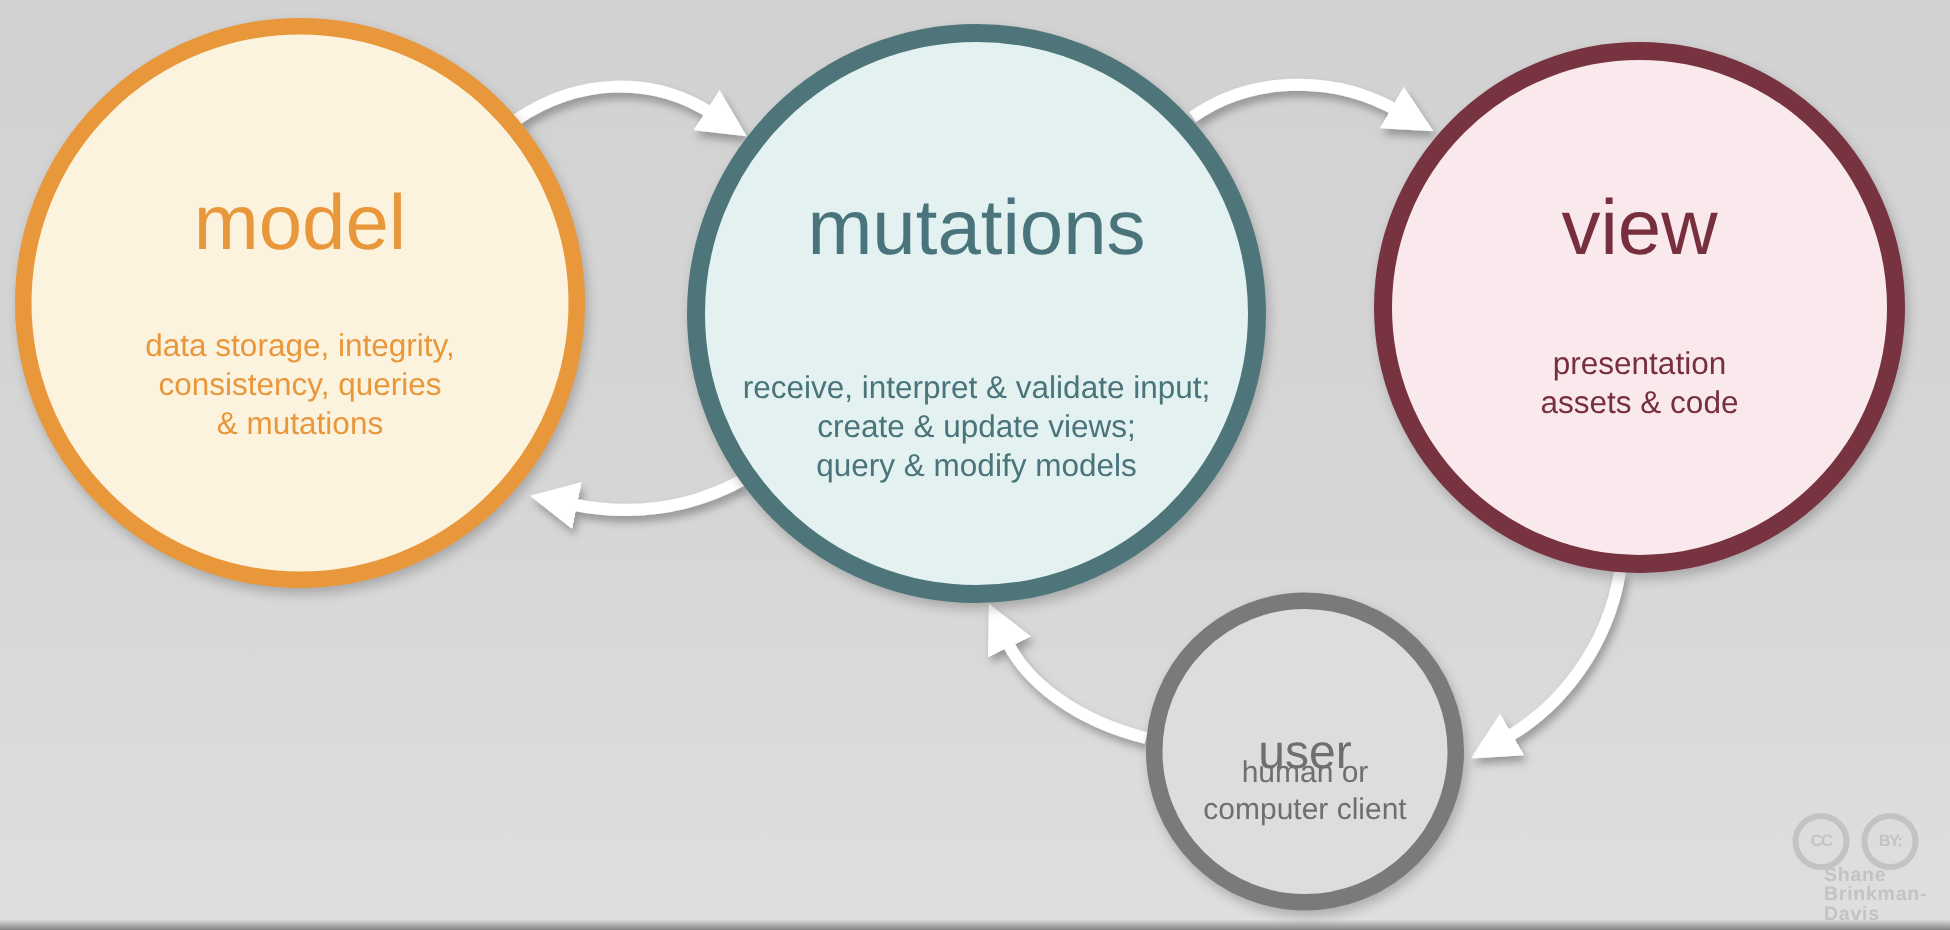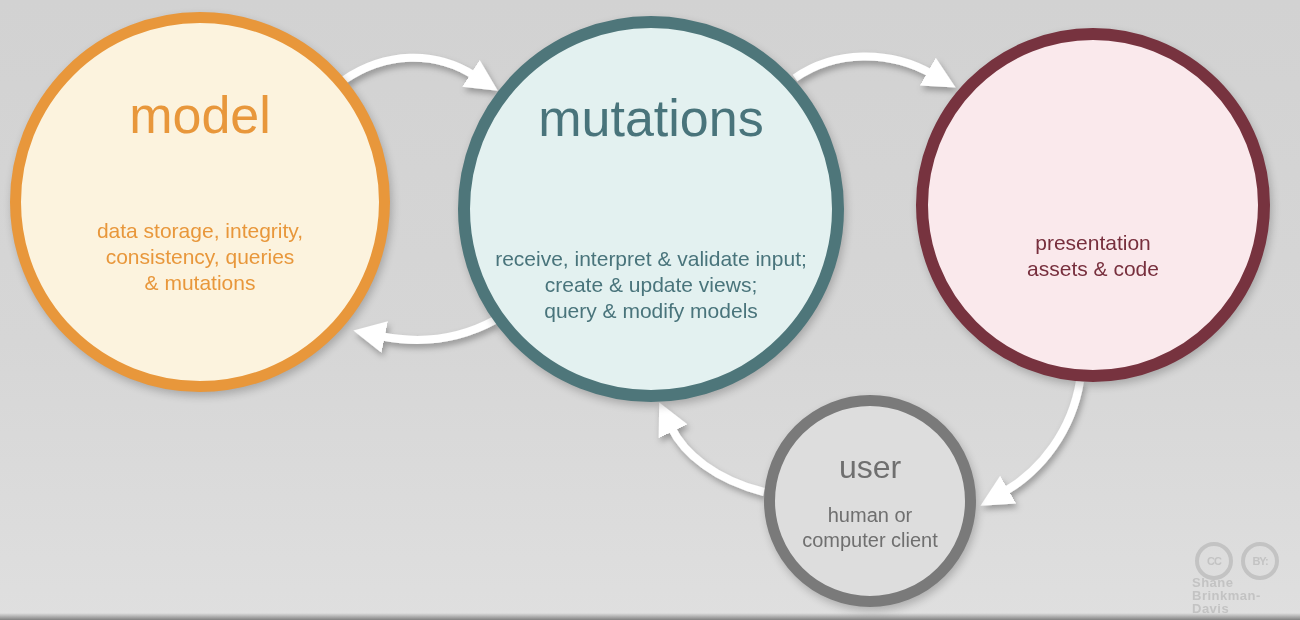--- a/index.html
+++ b/index.html
@@ -20,21 +20,21 @@
     stroke-width:8;
   }
   
   .node{
     position:absolute;border-style:solid;border-radius:50%;
     box-sizing:border-box;z-index:2;
     box-shadow:2px 4px 8px rgba(0,0,0,0.22);
   }
   .node .title{
     position:absolute;left:0;right:0;text-align:center;
-    font-size:52px;line-height:56px;font-weight:400;
+    font-size:52px;line-height:56px;font-weight:400;margin-top:34px;
   }
   .node .desc{
     position:absolute;left:0;right:0;text-align:center;
     font-size:21px;line-height:26px;white-space:pre-line;
   }
   .node-model{left:10px;top:12px;width:380px;height:380px;border-width:11px;}
   .node-model .title{top:64px;}
   .node-model .desc{top:195px;}
   .node-controller{left:458px;top:16px;width:386px;height:386px;border-width:12px;}
   .node-controller .title{top:62px;}
@@ -96,31 +96,32 @@
   </div>
 
   <div class="node node-controller" style="border-color: rgb(78, 118, 122); background: rgb(227, 241, 240); color: rgb(73, 116, 123);">
     <div class="title">mutations</div>
     <div class="desc">receive, interpret &amp; validate input;
 create &amp; update views;
 query &amp; modify models</div>
   </div>
 
   <div class="node node-view" style="border-color: rgb(119, 51, 63); background: rgb(250, 233, 236); color: rgb(119, 47, 61);">
+    <div class="title">view</div>
     <div class="desc">presentation
 assets &amp; code</div>
   </div>
 
   <div class="node node-user" style="border-color: rgb(122, 122, 122); background: rgb(221, 221, 221); color: rgb(111, 111, 111);">
     <div class="title">user</div>
     <div class="desc">human or
 computer client</div>
   </div>
 
   <div class="attrib">
     <div class="cc-badge cc" style="color: rgb(195, 195, 195); border-color: rgb(195, 195, 195);">CC</div>
     <div class="cc-badge by" style="color: rgb(195, 195, 195); border-color: rgb(195, 195, 195);">BY:</div>
-    <div class="attrib-name" style="color: rgb(195, 195, 195);">Shane
+    <div class="attrib-name" style="color: rgb(195, 195, 195); margin-left: 24px;">Shane
 Brinkman-Davis</div>
   </div>
 
   <div class="bottom-edge"></div>
 </div>
 
 </body></html>

